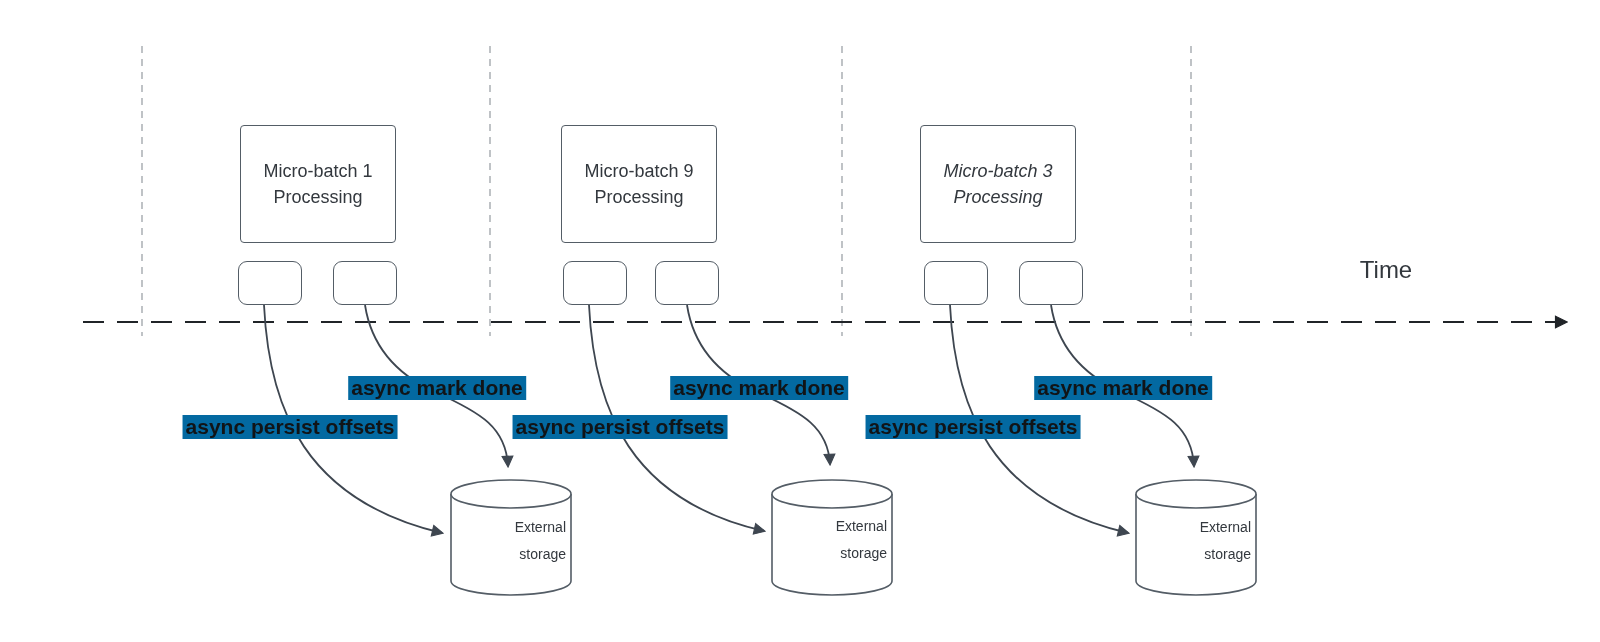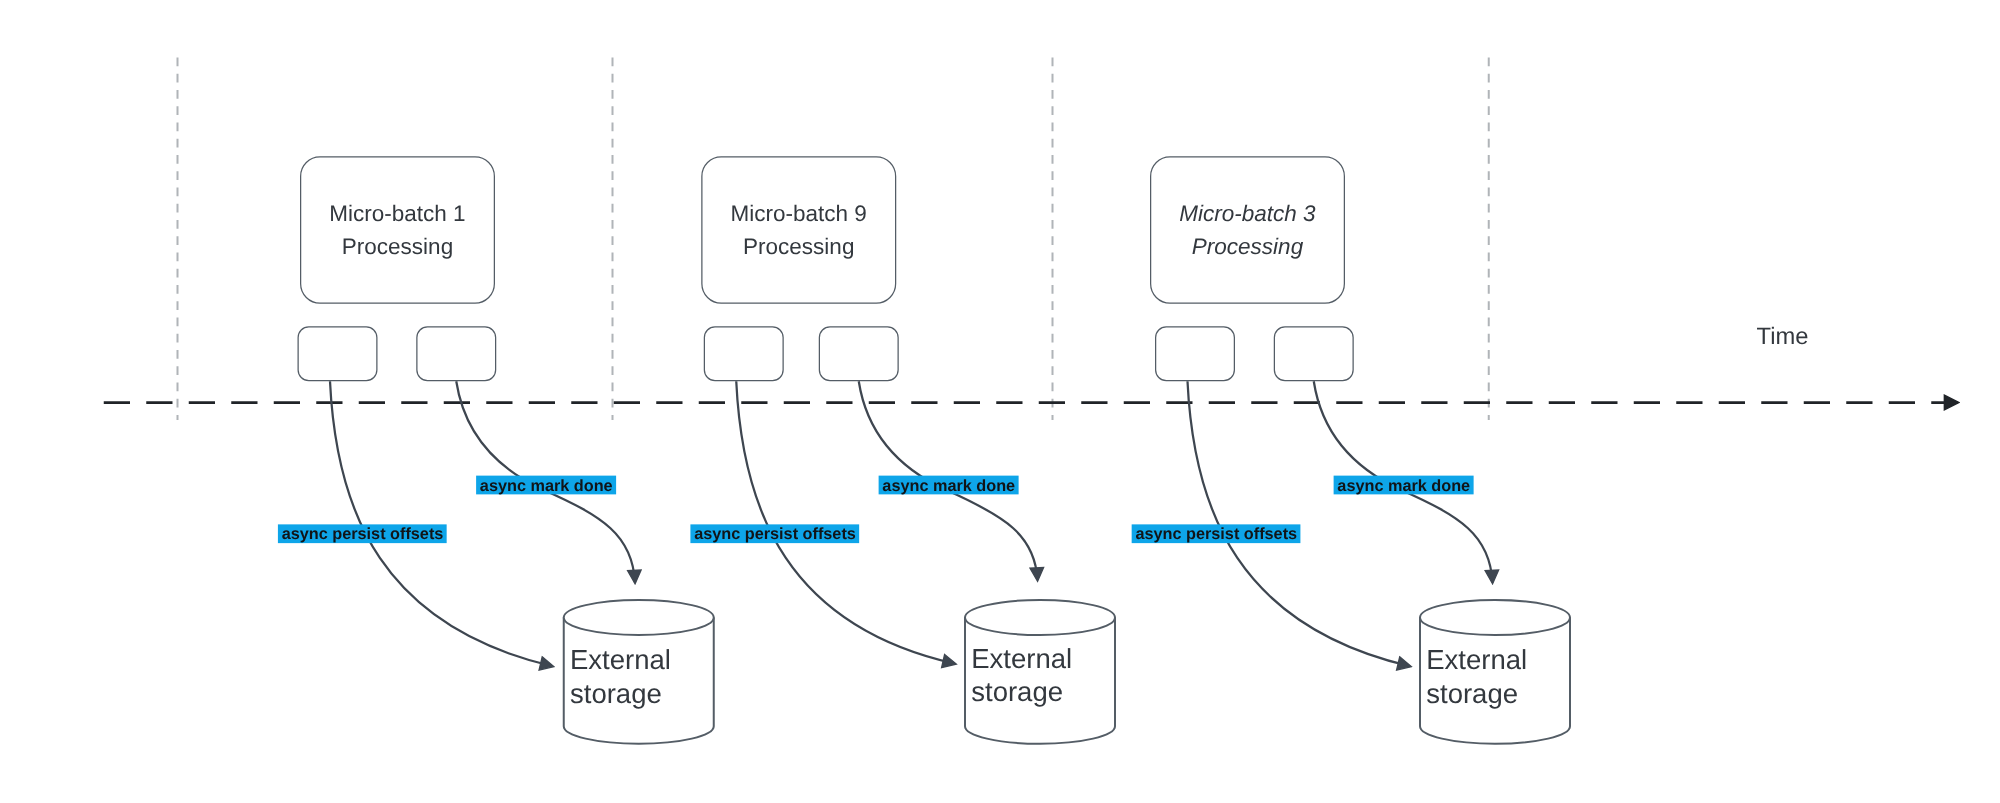--- a/index.html
+++ b/index.html
@@ -40,21 +40,21 @@
   .shape {
     stroke: var(--shape, #545d66);
     stroke-width: 1.6;
     fill: #ffffff;
   }
   .batch-box {
     position: absolute;
     width: 156px;
     height: 118px;
     border: 1.6px solid var(--shape, #545d66);
-    border-radius: 16px;
+    border-radius: 4px;
     background: #ffffff;
     display: flex;
     align-items: center;
     justify-content: center;
     text-align: center;
     font-size: 18px;
     line-height: 26px;
     color: var(--text, #33383e);
     white-space: pre-line;
     box-sizing: border-box;
@@ -64,43 +64,42 @@
     width: 64px;
     height: 44px;
     border: 1.6px solid var(--shape, #545d66);
     border-radius: 9px;
     background: #ffffff;
     box-sizing: border-box;
   }
   .edge-label {
     position: absolute;
     transform: translate(-50%, -50%);
-    font-size: 13px;
+    font-size: 21px;
     font-weight: bold;
     color: var(--label, #111417);
-    background: #0ea5e9;
+    background: #0369a1;
     padding: 0 3px;
     white-space: nowrap;
   }
   .storage-label {
     position: absolute;
     transform: translate(-50%, -50%);
     width: 110px;
-    text-align: left;
-    font-size: 22px;
+    text-align: right;
+    font-size: 14px;
     line-height: 27px;
     color: var(--text, #33383e);
     white-space: pre-line;
   }
   .time-label {
     position: absolute;
     transform: translate(-50%, -50%);
-    font-size: 19px;
+    font-size: 24px;
     color: var(--text, #33383e);
-    margin-left: 40px;
   }
 </style>
 </head>
 <body>
 
 <div id="canvas">
 
   <svg id="wires" width="1600" height="642" viewBox="0 0 1600 642" xmlns="http://www.w3.org/2000/svg">
     <defs>
       <marker id="arrowhead" viewBox="0 0 12 12" refX="10" refY="6" markerWidth="13" markerHeight="13" markerUnits="userSpaceOnUse" orient="auto">

